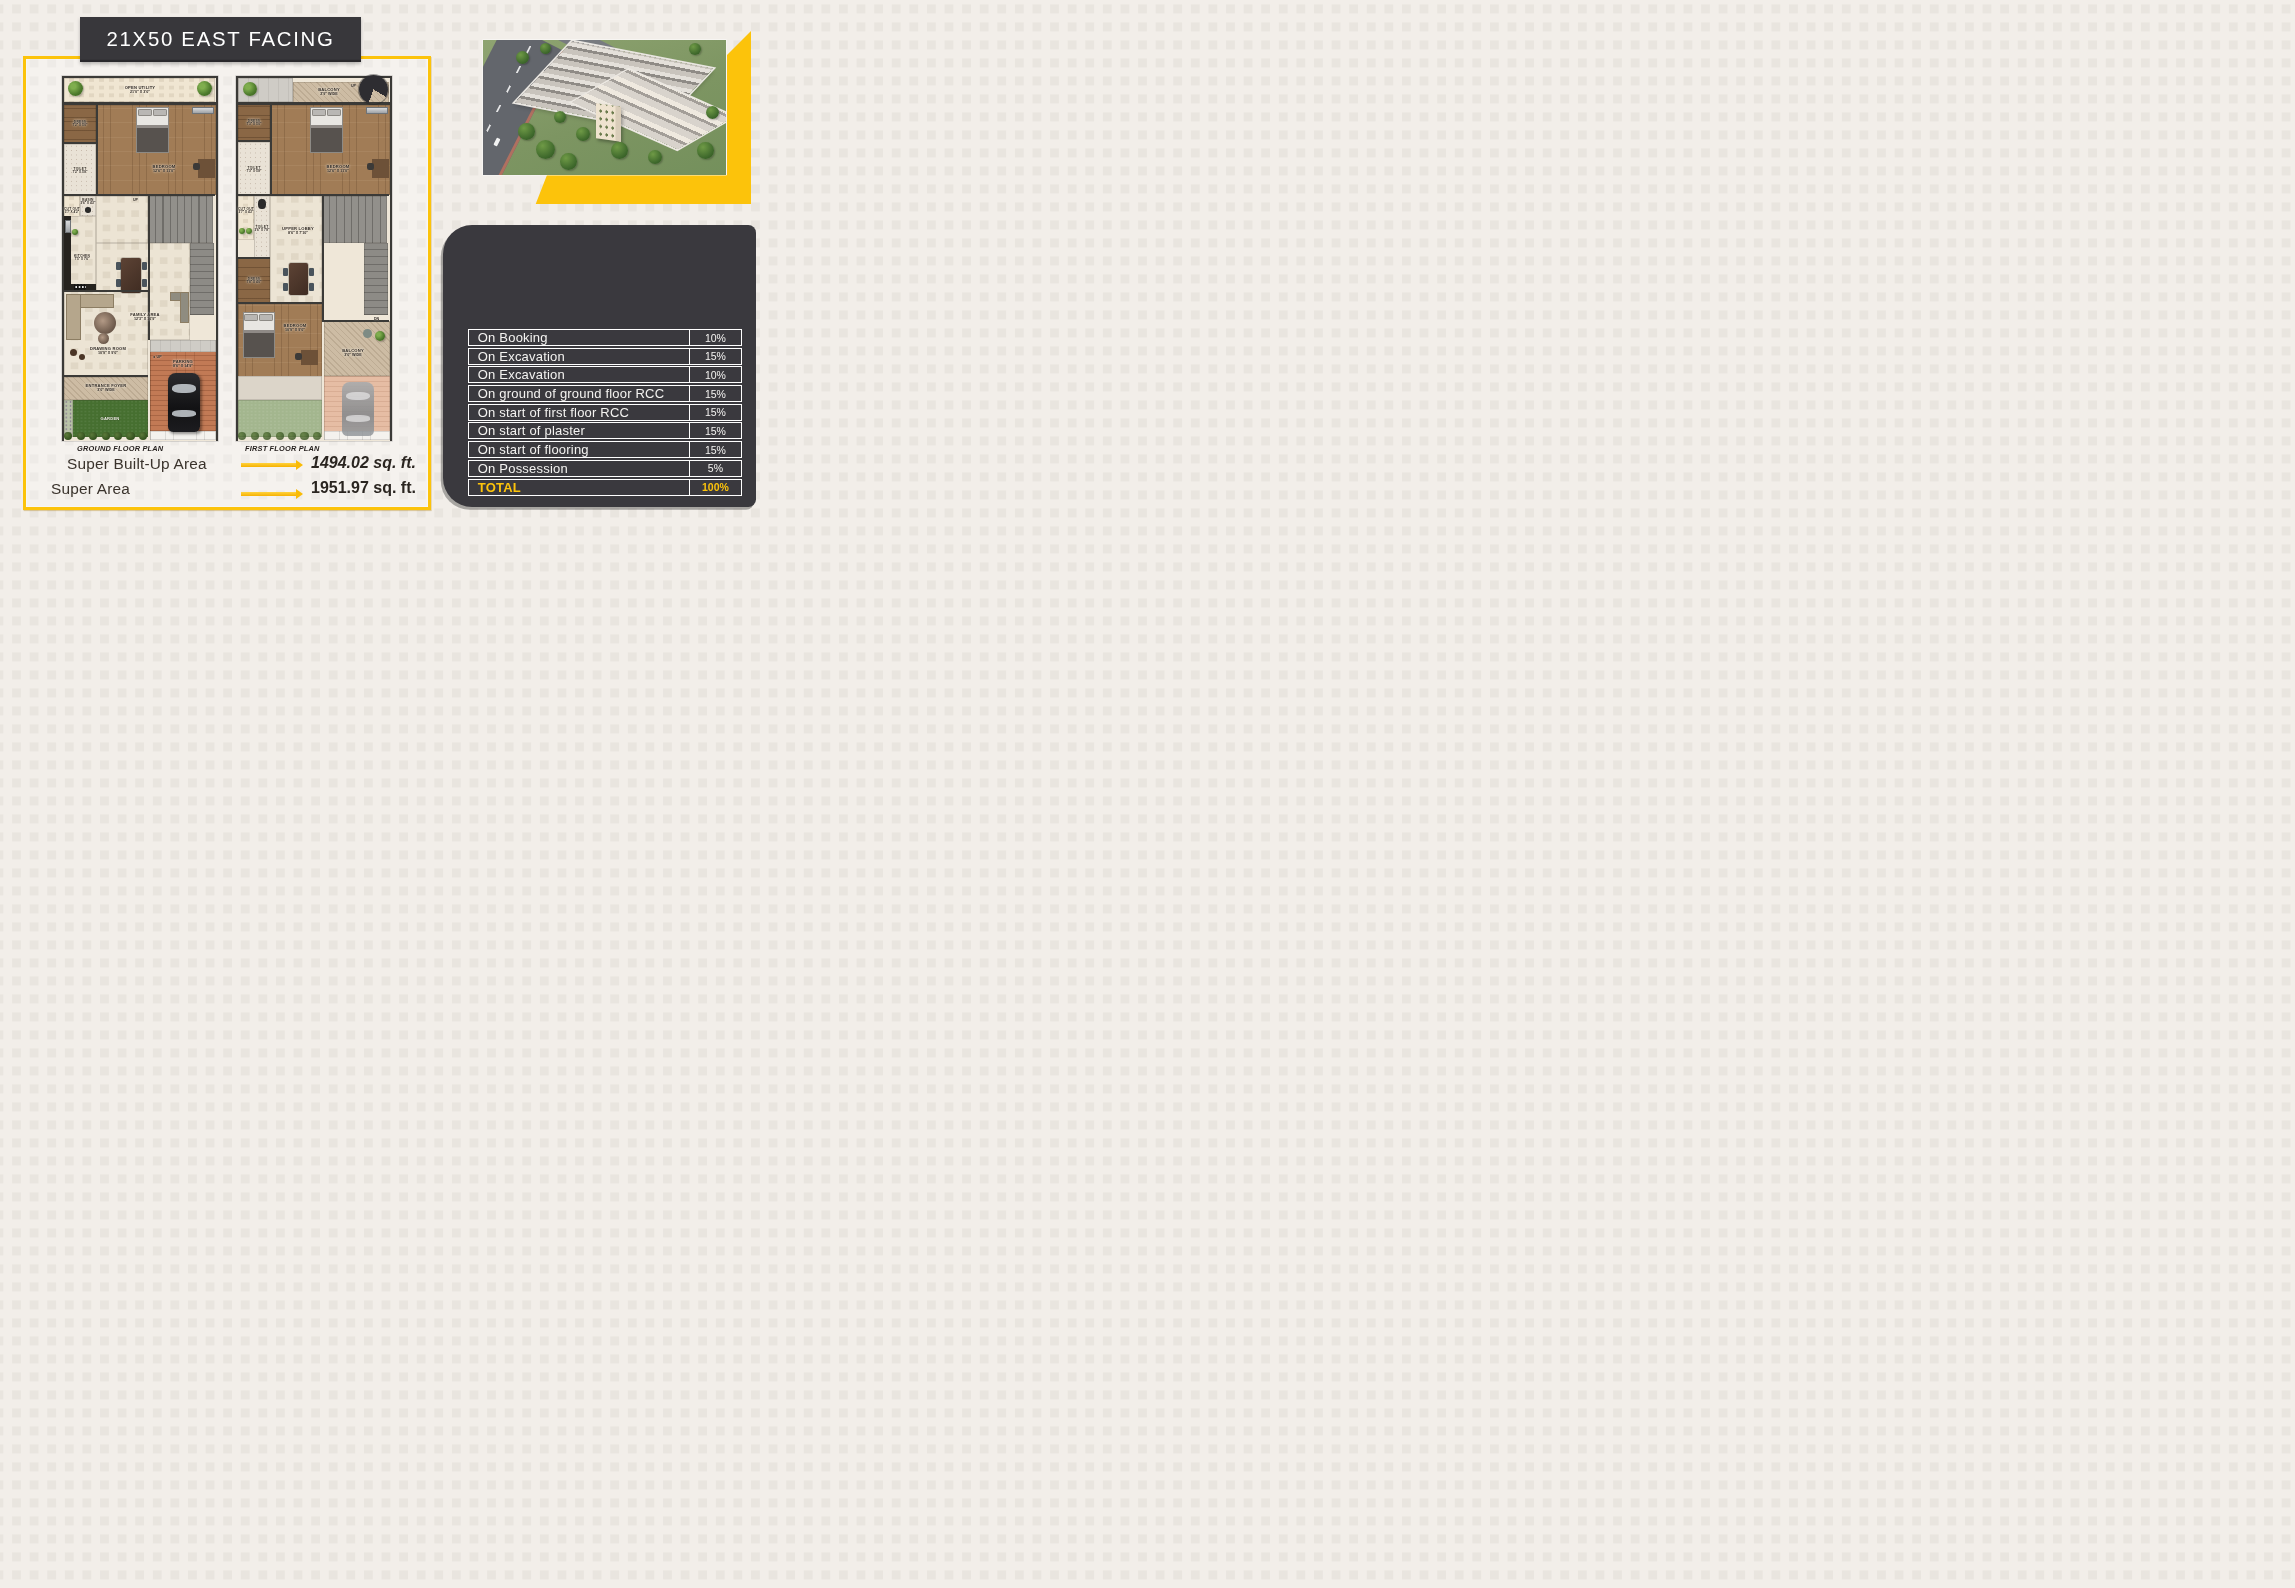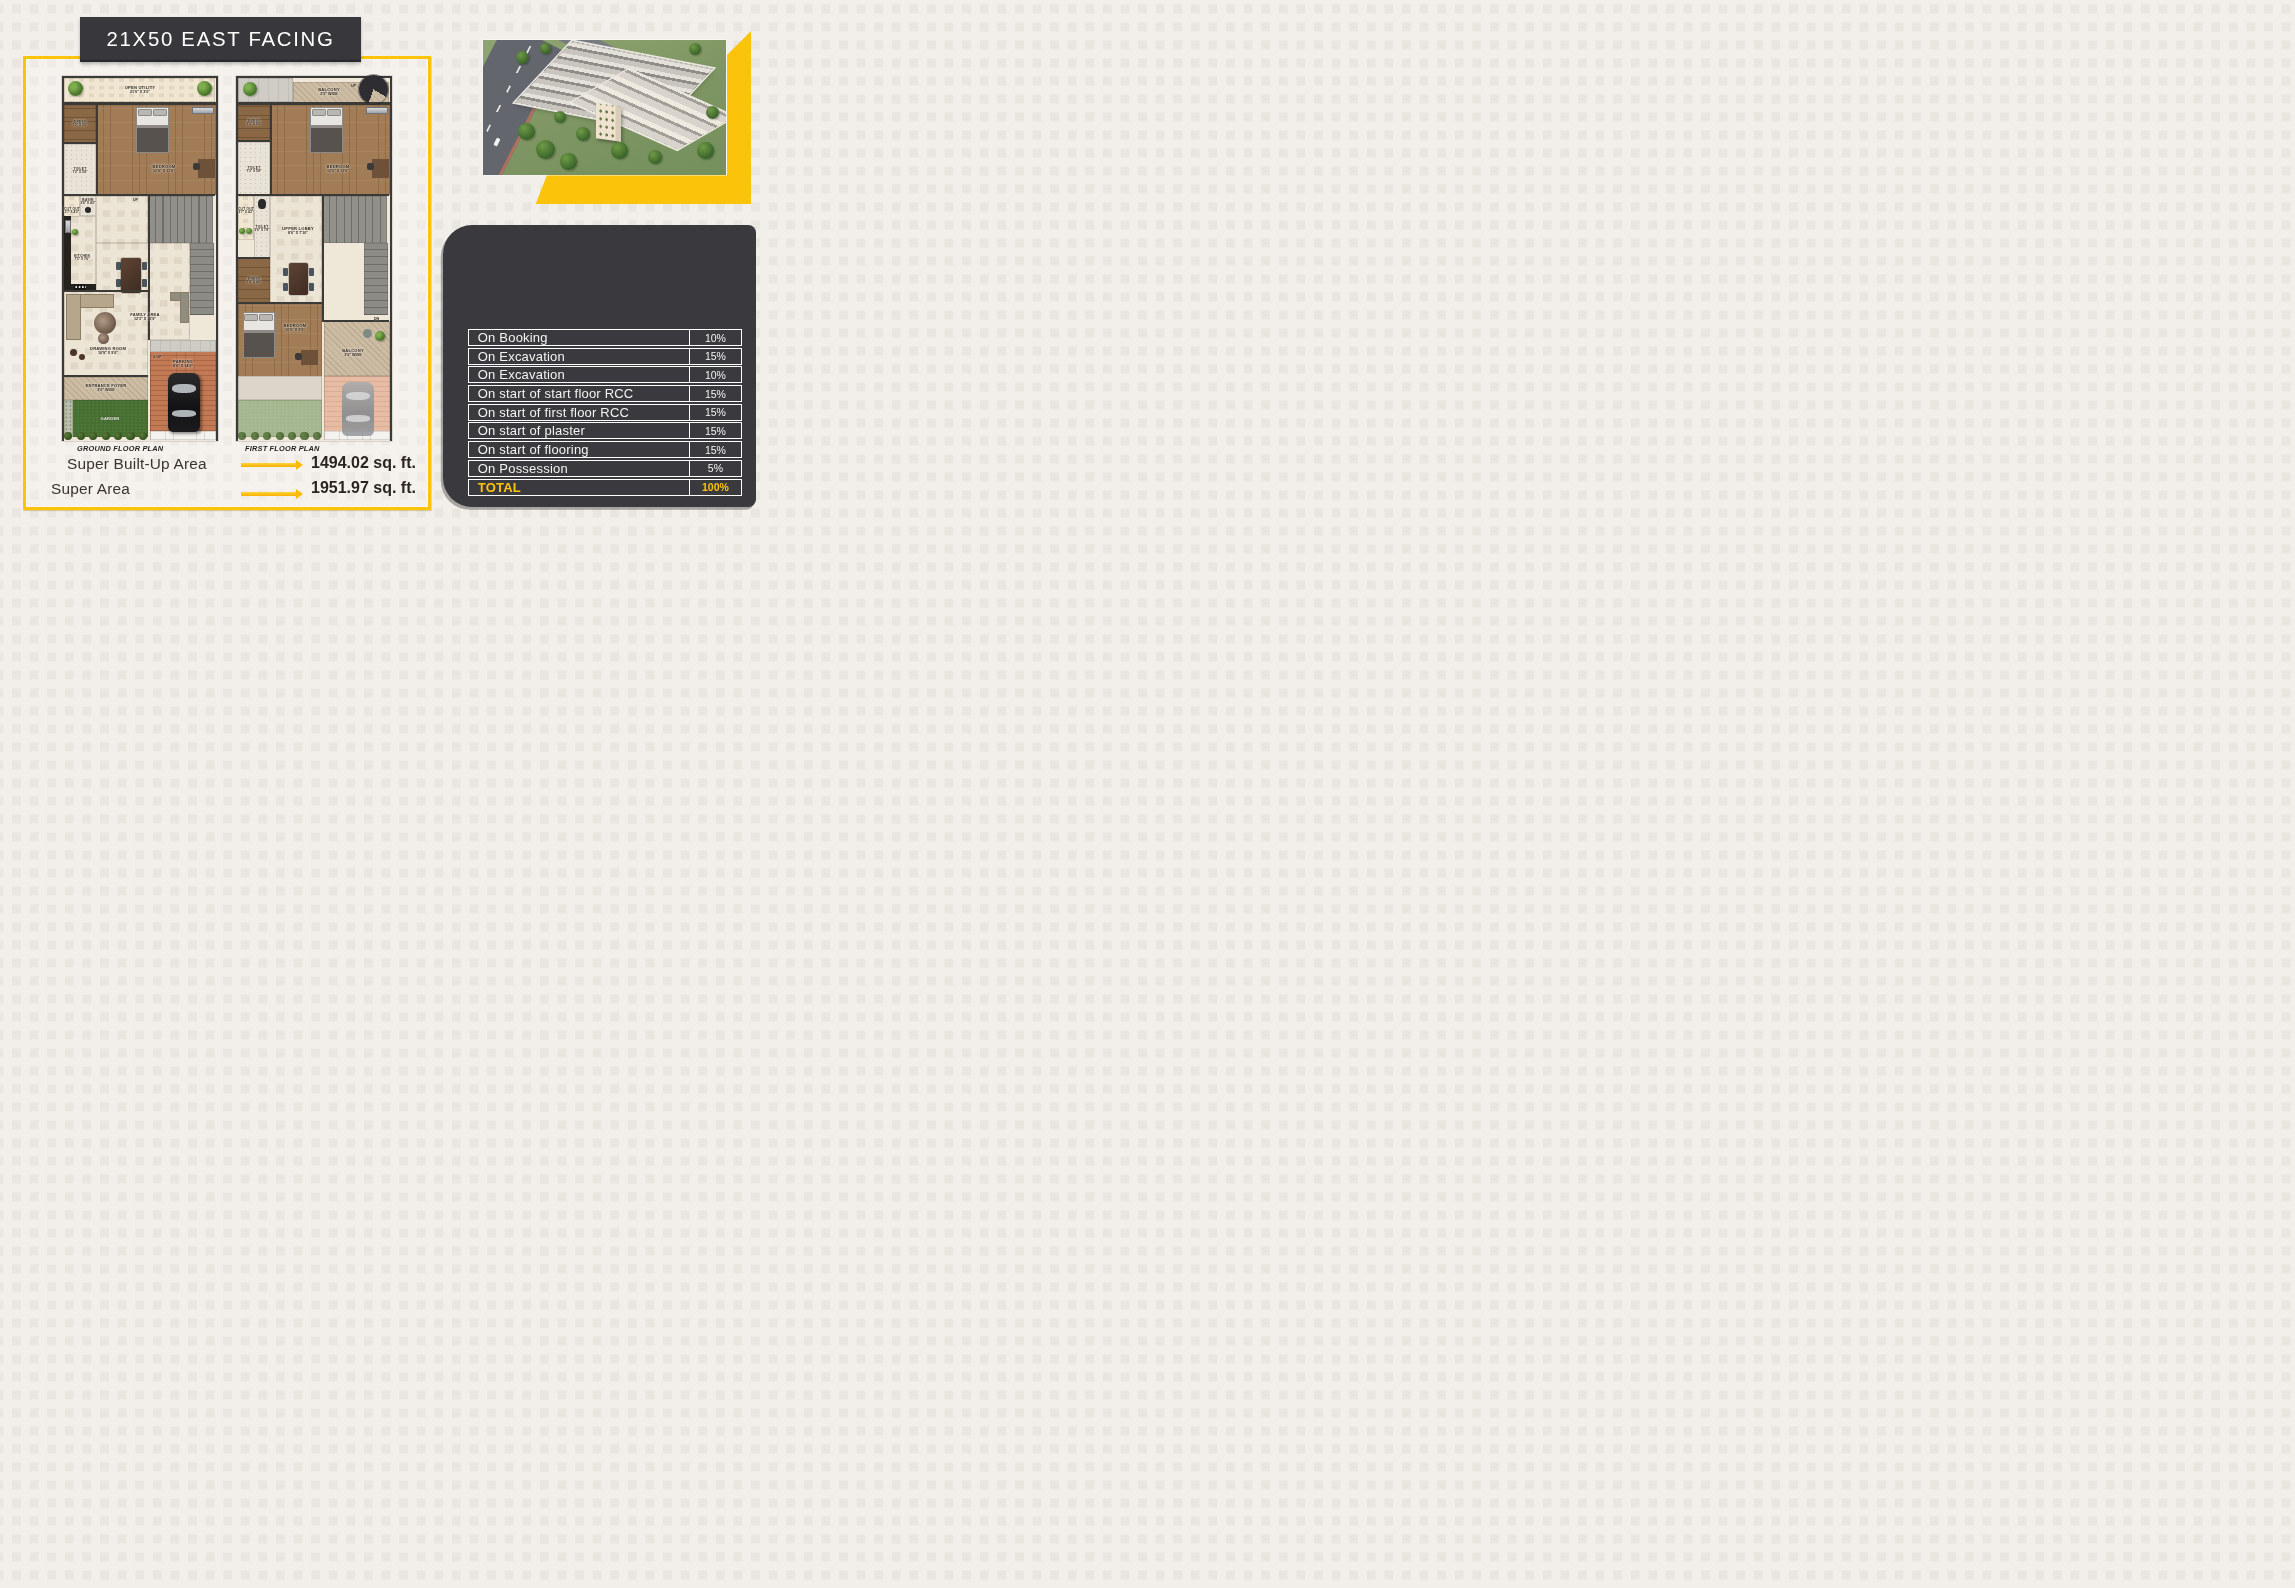--- a/index.html
+++ b/index.html
@@ -394,21 +394,21 @@
       <span class="bush"></span>
       <span class="bush"></span>
       <span class="bush"></span>
   </div>
   <div class="plan-walls"></div>
 </div>
 <div class="caption" style="left:245px; top:444px;">FIRST FLOOR PLAN</div>
 
 <div class="area-label" style="left:67px; top:455px;">Super Built-Up Area</div>
 <div class="yarrow" style="left:241px; top:463px; width:55px;"></div>
-<div class="area-value" style="left:311px; top:454px;">1494.02 sq. ft.</div>
+<div class="area-value" style="left:311px; top:454px;font-style:italic;">1494.02 sq. ft.</div>
 
 <div class="area-label" style="left:51px; top:480px;">Super Area</div>
 <div class="yarrow" style="left:241px; top:492px; width:55px;"></div>
 <div class="area-value" style="left:311px; top:479px;">1951.97 sq. ft.</div>
 
 <div class="abs" id="hero-accent"></div>
 <div class="abs" id="hero-photo">
   <div class="road1"></div>
   <div class="road2"></div>
   <div class="bldg-rows"></div>
@@ -437,21 +437,21 @@
     </div>
     <div class="prow">
       <div class="plabel">On Excavation</div>
       <div class="pvalue">15%</div>
     </div>
     <div class="prow">
       <div class="plabel">On Excavation</div>
       <div class="pvalue">10%</div>
     </div>
     <div class="prow">
-      <div class="plabel">On start of start floor RCC</div>
+      <div class="plabel">On ground of ground floor RCC</div>
       <div class="pvalue">15%</div>
     </div>
     <div class="prow">
       <div class="plabel">On start of first floor RCC</div>
       <div class="pvalue">15%</div>
     </div>
     <div class="prow">
       <div class="plabel">On start of plaster</div>
       <div class="pvalue">15%</div>
     </div>

